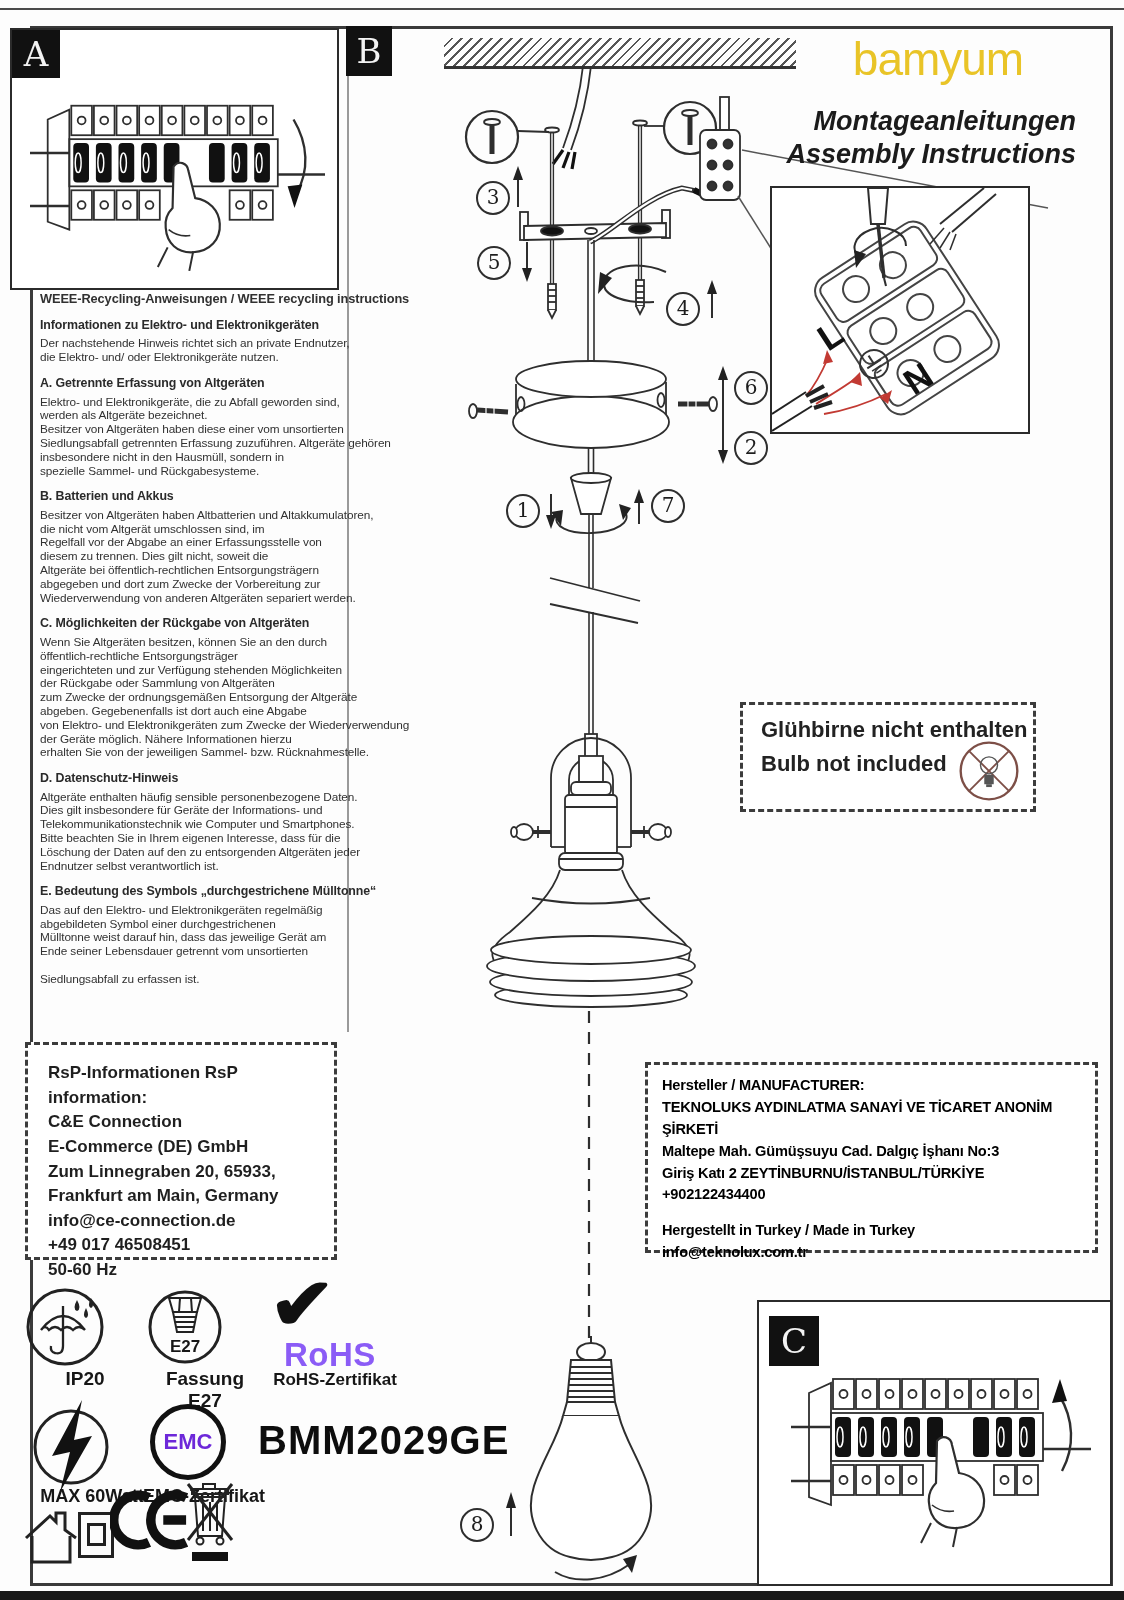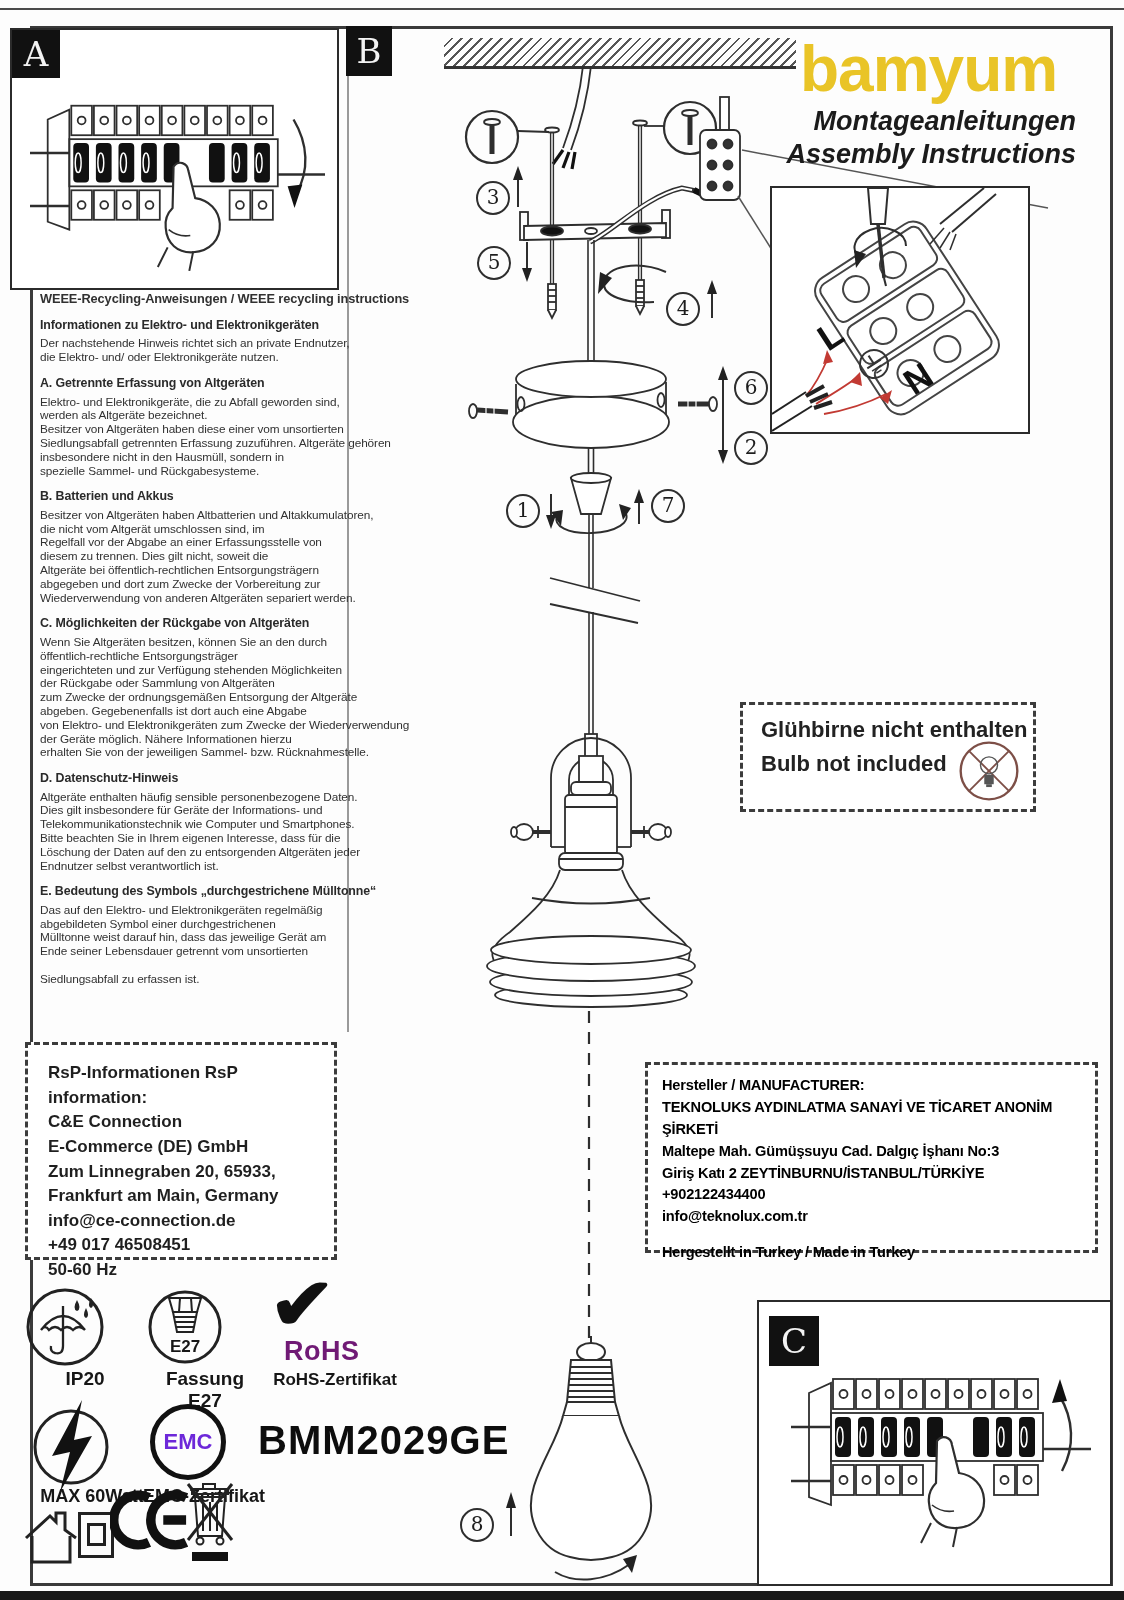--- a/index.html
+++ b/index.html
@@ -7,21 +7,21 @@
         font-family:"Liberation Sans",sans-serif;color:#222;}
   .abs{position:absolute;}
   .frame{border:3px solid #3a3a3a;}
   .panelbox{border:2.5px solid #2b2b2b;background:#fff;}
   .plabel{background:#111;color:#f3f3f3;font-family:"DejaVu Serif",serif;
           display:flex;align-items:center;justify-content:center;font-size:34px;}
   .dashedbox{border:3px dashed #3c3c3c;background:#fff;box-sizing:border-box;}
   .step{width:30px;height:30px;border:2px solid #2e2e2e;border-radius:50%;
         font-family:"DejaVu Serif",serif;font-size:20px;line-height:28px;text-align:center;
         color:#1d1d1d;background:transparent;z-index:6;}
-  .brand{font-weight:700;font-size:64px;letter-spacing:-1px;text-align:left;}
+  .brand{font-weight:400;font-size:46px;letter-spacing:-1px;text-align:center;}
   .subtitle{font-weight:700;font-size:27px;text-align:right;color:#1b1b1b;font-style:italic;}
   .weee{width:398px;font-size:11.8px;line-height:1.17;color:#313131;letter-spacing:-0.1px;}
   .weee h3{font-size:12.4px;margin:11px 0 5px 0;color:#2a2a2a;}
   .weee .t{font-size:12.8px;font-weight:bold;margin:0 0 4px 0;}
   .weee p{margin:0 0 2px 0;white-space:pre-line;}
   .rsp{font-size:17px;font-weight:bold;line-height:1.45;color:#1f1f1f;padding:16px 0 0 20px;}
   .mfr{font-size:14.6px;font-weight:bold;line-height:1.5;color:#000000;padding:10px 0 0 14px;letter-spacing:-0.2px;}
   .nobulb-text{font-size:22px;font-weight:700;color:#222;}
   .iconlabel{font-weight:bold;font-size:19px;text-align:center;color:#161616;margin-left:20px;}
   .hatch{background:repeating-linear-gradient(135deg,#fdfdfd 0 5px,#555 5px 7px);
@@ -449,22 +449,22 @@
     <div>+49 017 46508451</div>
     <div style="margin-top:0;">50-60 Hz</div>
   </div>
 
   <div class="abs dashedbox mfr" style="left:645px;top:1062px;width:453px;height:191px;z-index:3;">
     <div>Hersteller / MANUFACTURER:</div>
     <div>TEKNOLUKS AYDINLATMA SANAYİ VE TİCARET ANONİM ŞİRKETİ</div>
     <div>Maltepe Mah. Gümüşsuyu Cad. Dalgıç İşhanı No:3</div>
     <div>Giriş Katı 2 ZEYTİNBURNU/İSTANBUL/TÜRKİYE</div>
     <div>+902122434400</div>
+    <div style="margin-top:14px;">Hergestellt in Turkey / Made in Turkey</div>
     <div>info@teknolux.com.tr</div>
-    <div style="margin-top:14px;">Hergestellt in Turkey / Made in Turkey</div>
   </div>
 
   <svg class="abs" style="left:25px;top:1286px;z-index:2;" width="80" height="82" viewBox="0 0 80 82">
     <circle cx="40" cy="41" r="37" stroke="#222" stroke-width="3" fill="none"></circle>
     <g stroke="#222" stroke-width="2.3" fill="none">
       <path d="M16,44 Q38,16 60,44 Q54,38 48,44 Q42,38 36,44 Q30,38 24,44 Q20,38 16,44 Z"></path>
       <line x1="38" y1="20" x2="38" y2="60"></line>
       <path d="M38,60 Q38,69 30,67 Q25,66 26,60"></path>
     </g>
     <path d="M52,14 q5,9 0,11 q-5,-2 0,-11" fill="#222"></path>
@@ -482,21 +482,21 @@
       <polygon points="26,24 50,24 46,44 30,44"></polygon>
       <line x1="27" y1="29" x2="49" y2="29"></line>
         <line x1="28" y1="34" x2="48" y2="34"></line>
         <line x1="29" y1="39" x2="47" y2="39"></line>
     </g>
     <text x="38" y="64" text-anchor="middle" font-size="17" font-weight="bold" fill="#161616" font-family="Liberation Sans, sans-serif">E27</text>
   </svg>
   <div class="abs iconlabel" style="left:128px;top:1368px;width:114px;z-index:2;">Fassung E27</div>
 
   <div class="abs" style="left:272px;top:1262px;font-size:72px;font-weight:bold;color:#111;transform:scaleX(1.1);z-index:2;">✔</div>
-  <div class="abs" style="left:284px;top:1336px;font-size:27px;font-weight:800;letter-spacing:0.5px;color:#701a75;z-index:3;">RoHS</div>
+  <div class="abs" style="left:284px;top:1336px;font-size:33px;font-weight:800;letter-spacing:0.5px;color:#8b5cf6;z-index:3;">RoHS</div>
   <div class="abs iconlabel" style="left:250px;top:1370px;width:130px;font-size:17px;z-index:2;">RoHS-Zertifikat</div>
 
   <svg class="abs" style="left:28px;top:1398px;z-index:2;" width="86" height="96" viewBox="0 0 86 96">
     <circle cx="43" cy="49" r="36" stroke="#222" stroke-width="3" fill="none"></circle>
     <polygon points="54,2 24,58 42,54 32,94 64,38 46,42" fill="#111"></polygon>
   </svg>
   <div class="abs iconlabel" style="left:14px;top:1486px;width:116px;font-size:18px;z-index:2;">MAX 60Watt</div>
 
   <div class="abs" style="left:150px;top:1404px;width:66px;height:66px;border:5.5px solid #111;border-radius:50%;display:flex;align-items:center;justify-content:center;font-size:22px;font-weight:800;color:#6d28d9;z-index:2;">EMC</div>
   <div class="abs iconlabel" style="left:122px;top:1486px;width:124px;font-size:18px;z-index:2;">EMC-Zertifikat</div>

